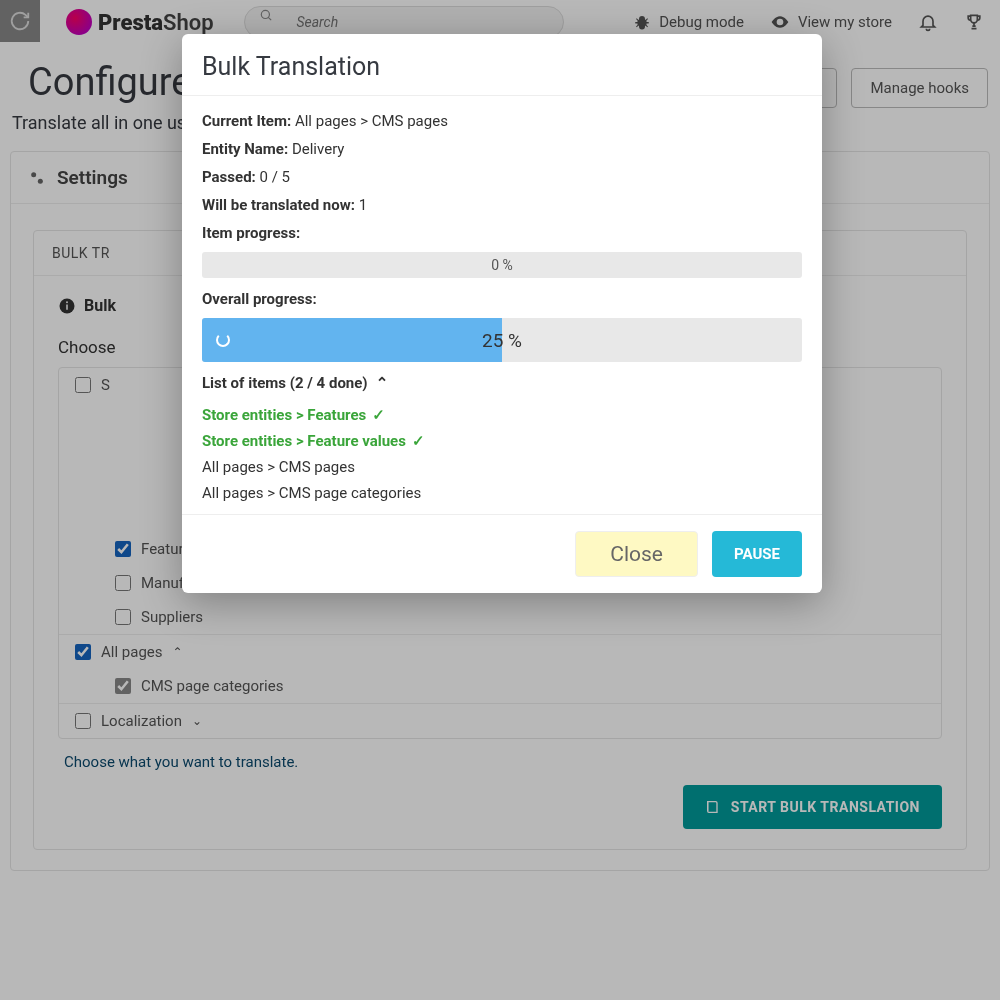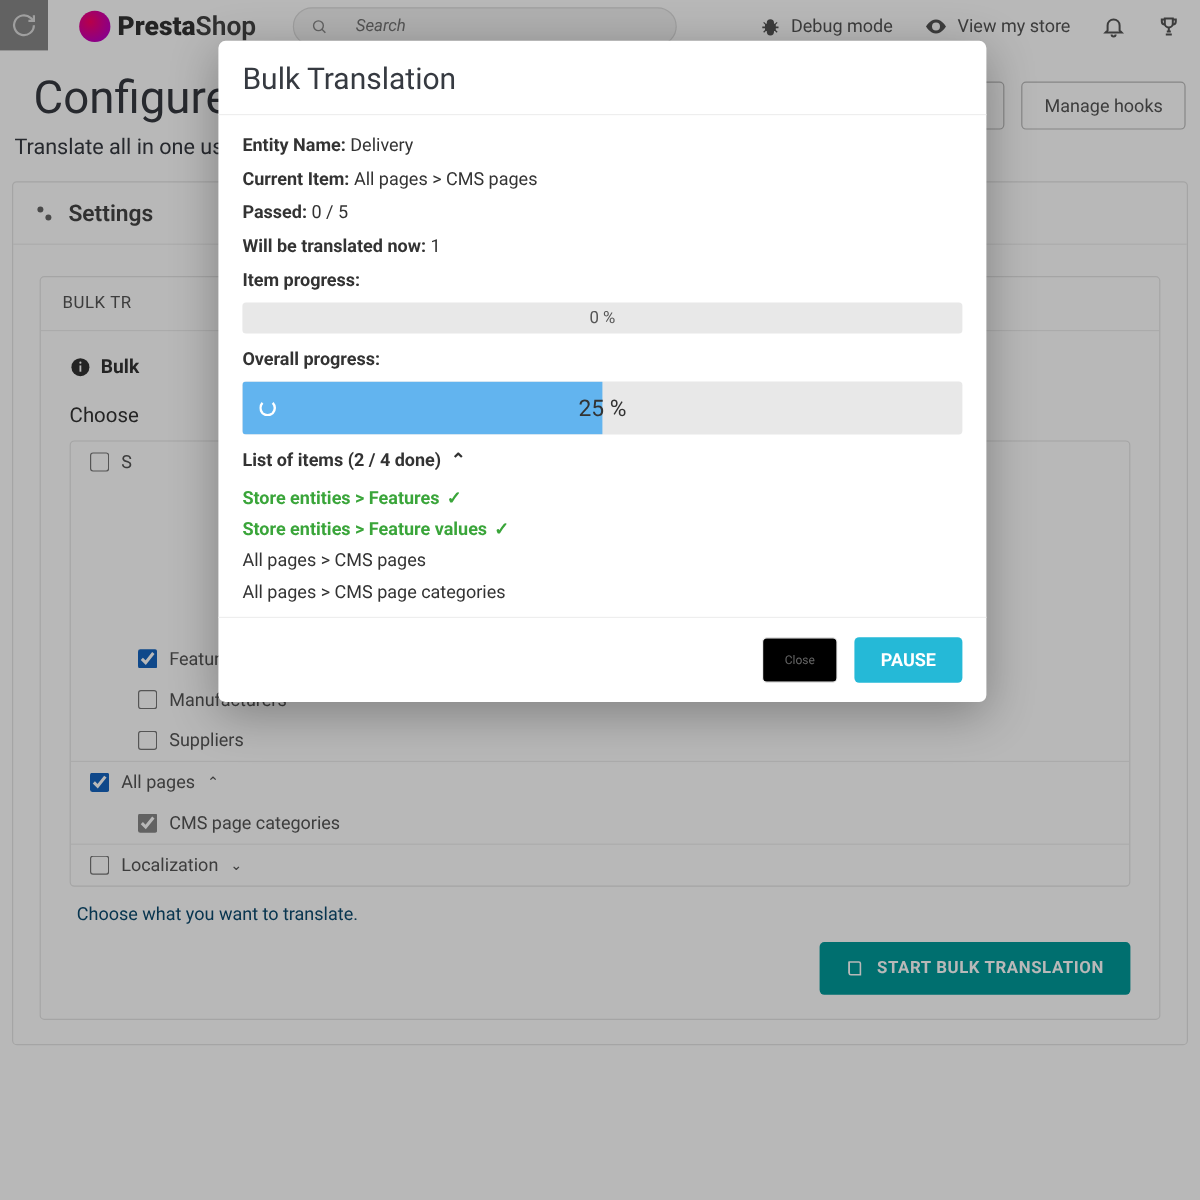--- a/index.html
+++ b/index.html
@@ -4,21 +4,21 @@
 <style>
 * { margin: 0; padding: 0; box-sizing: border-box; font-family: -apple-system, BlinkMacSystemFont, "Segoe UI", Roboto, "Helvetica Neue", Arial, sans-serif; }
 body { width: 1000px; height: 1000px; overflow: hidden; background: #fff; position: relative; }
 
 
 .topbar { height: 44px; display: flex; align-items: center; padding: 0 16px; gap: 20px; }
 .refresh-corner{position:absolute;left:0;top:0;width:40px;height:42px;background:#888;display:flex;align-items:center;justify-content:center;color:#ddd;font-size:20px;}
 .logo { margin-left: 50px; font-size: 22px; font-weight: 600; color:#444; display:flex;align-items:center;gap:6px;}
 .logo .dot{width:26px;height:26px;border-radius:50%;background:radial-gradient(circle at 35% 35%,#f06,#a0d);}
 .logo b{color:#333;}
-.searchwrap{ margin-left:10px; flex:0 0 320px; background:#f4f4f4;border:1px solid #ddd;border-radius:18px;height:32px;display:flex;align-items:center;padding:0 14px;gap:24px;color:#999;}
+.searchwrap{ margin-left:10px; flex:0 0 320px; background:#f4f4f4;border:1px solid #ddd;border-radius:18px;height:32px;display:flex;padding:0 14px;gap:24px;color:#999;}
 .searchwrap input{border:none;background:transparent;outline:none;font-style:italic;font-size:14px;width:100%;}
 .topright{margin-left:auto;display:flex;align-items:center;gap:26px;color:#555;font-size:15px;}
 .topright .item{display:flex;align-items:center;gap:8px;}
 
 
 .page-head{padding:16px 28px 8px;}
 .page-head h1{font-size:38px;font-weight:400;color:#363a41;}
 .page-sub{padding:0 12px 18px;color:#363a41;font-size:18px;}
 .head-buttons{position:absolute;right:12px;top:68px;display:flex;gap:14px;}
 .btn-outline{border:1px solid #bbb;background:#fff;padding:10px 18px;border-radius:4px;color:#555;font-size:15px;}
@@ -56,21 +56,21 @@
 .progress{background:#e8e8e8;height:26px;border-radius:3px;margin:4px 0 12px;display:flex;align-items:center;justify-content:center;font-size:14px;color:#555;position:relative;overflow:hidden;}
 .progress.big{height:44px;font-size:19px;color:#333;}
 .progress .fill{position:absolute;left:0;top:0;bottom:0;background:#62b4ef;display:flex;align-items:center;padding-left:14px;color:#fff;}
 .progress .pct{position:relative;z-index:1;}
 .spinner{width:14px;height:14px;border:2px solid #fff;border-top-color:transparent;border-radius:50%;display:inline-block;}
 .listhead{font-weight:700;margin:8px 0 10px;display:flex;align-items:center;gap:8px;}
 .listitem{padding:4px 0;font-size:15px;}
 .listitem.done{color:#3aa53a;font-weight:700;}
 .check{color:#3aa53a;margin-left:6px;}
 .modal-foot{border-top:1px solid #eee;padding:16px 20px;display:flex;justify-content:flex-end;gap:14px;}
-.btn-close{background:#000000;border:1px solid #eee;padding:10px 18px;border-radius:4px;color:#666;font-size:10px;}
+.btn-close{background:#fef9c3;border:1px solid #eee;padding:10px 34px;border-radius:4px;color:#666;font-size:21px;}
 .btn-pause{background:#25b9d7;border:none;color:#fff;padding:10px 22px;border-radius:4px;font-weight:700;font-size:15px;}
 
 svg{display:block;}
 </style>
 </head>
 <body>
 
 <div class="topbar">
   <div class="refresh-corner">
     <svg width="22" height="22" viewBox="0 0 24 24" fill="none" stroke="#ddd" stroke-width="2">
@@ -194,22 +194,22 @@
     </div>
   </div>
 </div>
 
 <div class="overlay"></div>
 <div class="modal">
   <div class="modal-head">
       <h2>Bulk Translation</h2>
     </div>
   <div class="modal-body">
+    <div class="row"><b>Current Item:</b> <span>All pages &gt; CMS pages</span></div>
     <div class="row"><b>Entity Name:</b> <span>Delivery</span></div>
-    <div class="row"><b>Current Item:</b> <span>All pages &gt; CMS pages</span></div>
     <div class="row"><b>Passed:</b> <span>0 / 5</span></div>
     <div class="row"><b>Will be translated now:</b> <span>1</span></div>
     <div class="row"><b>Item progress:</b></div>
     <div class="progress">
         <span class="pct">0 %</span>
       </div>
     <div class="row"><b>Overall progress:</b></div>
     <div class="progress big">
       <div class="fill" style="width:50%">
           <span class="spinner"></span>

